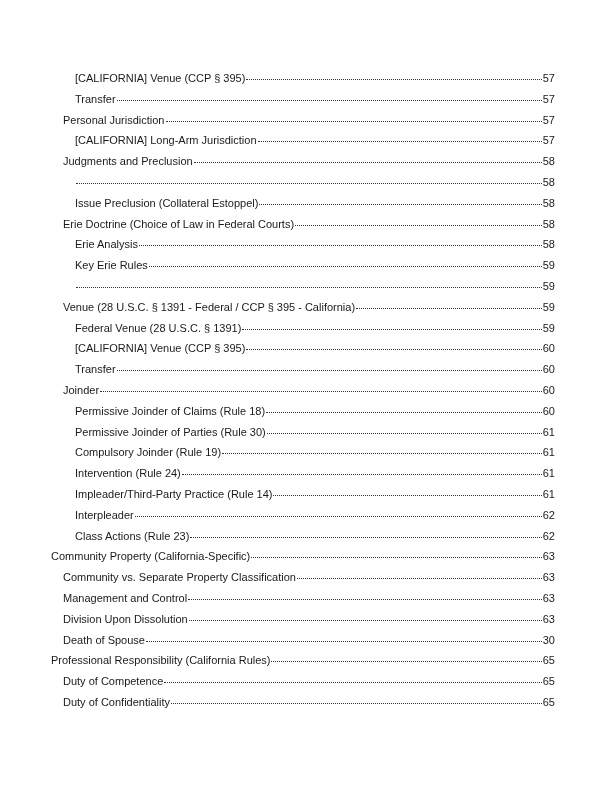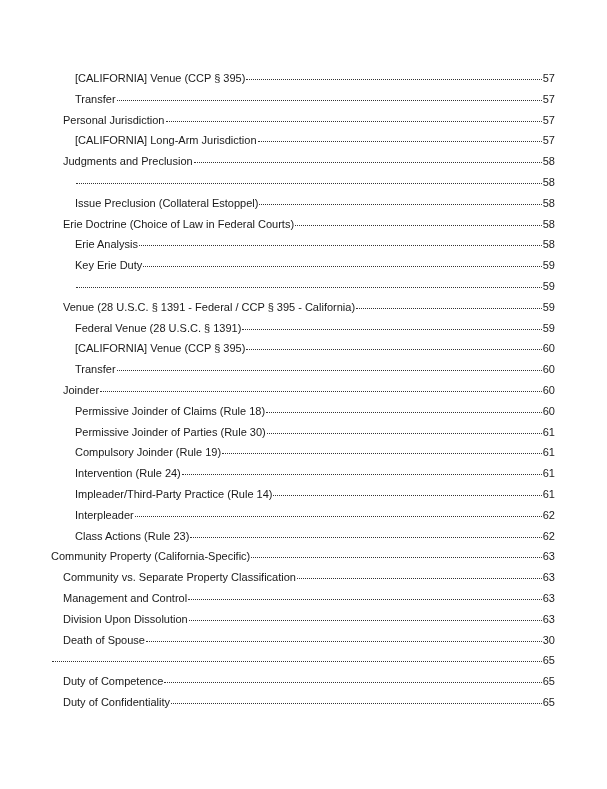--- a/index.html
+++ b/index.html
@@ -98,21 +98,21 @@
       <span class="toc-title">Erie Doctrine (Choice of Law in Federal Courts)</span>
       <span class="toc-leader"></span>
       <span class="toc-page">58</span>
     </div>
     <div class="toc-entry level-3">
       <span class="toc-title">Erie Analysis</span>
       <span class="toc-leader"></span>
       <span class="toc-page">58</span>
     </div>
     <div class="toc-entry level-3">
-      <span class="toc-title">Key Erie Duty</span>
+      <span class="toc-title">Key Erie Rules</span>
       <span class="toc-leader"></span>
       <span class="toc-page">59</span>
     </div>
     <div class="toc-entry level-3">
       <span class="toc-leader"></span>
       <span class="toc-page">59</span>
     </div>
     <div class="toc-entry level-2">
       <span class="toc-title">Venue (28 U.S.C. § 1391 - Federal / CCP § 395 - California)</span>
       <span class="toc-leader"></span>
@@ -192,20 +192,21 @@
       <span class="toc-title">Division Upon Dissolution</span>
       <span class="toc-leader"></span>
       <span class="toc-page">63</span>
     </div>
     <div class="toc-entry level-2">
       <span class="toc-title">Death of Spouse</span>
       <span class="toc-leader"></span>
       <span class="toc-page">30</span>
     </div>
     <div class="toc-entry level-1">
+      <span class="toc-title">Professional Responsibility (California Rules)</span>
       <span class="toc-leader"></span>
       <span class="toc-page">65</span>
     </div>
     <div class="toc-entry level-2">
       <span class="toc-title">Duty of Competence</span>
       <span class="toc-leader"></span>
       <span class="toc-page">65</span>
     </div>
     <div class="toc-entry level-2">
       <span class="toc-title">Duty of Confidentiality</span>

